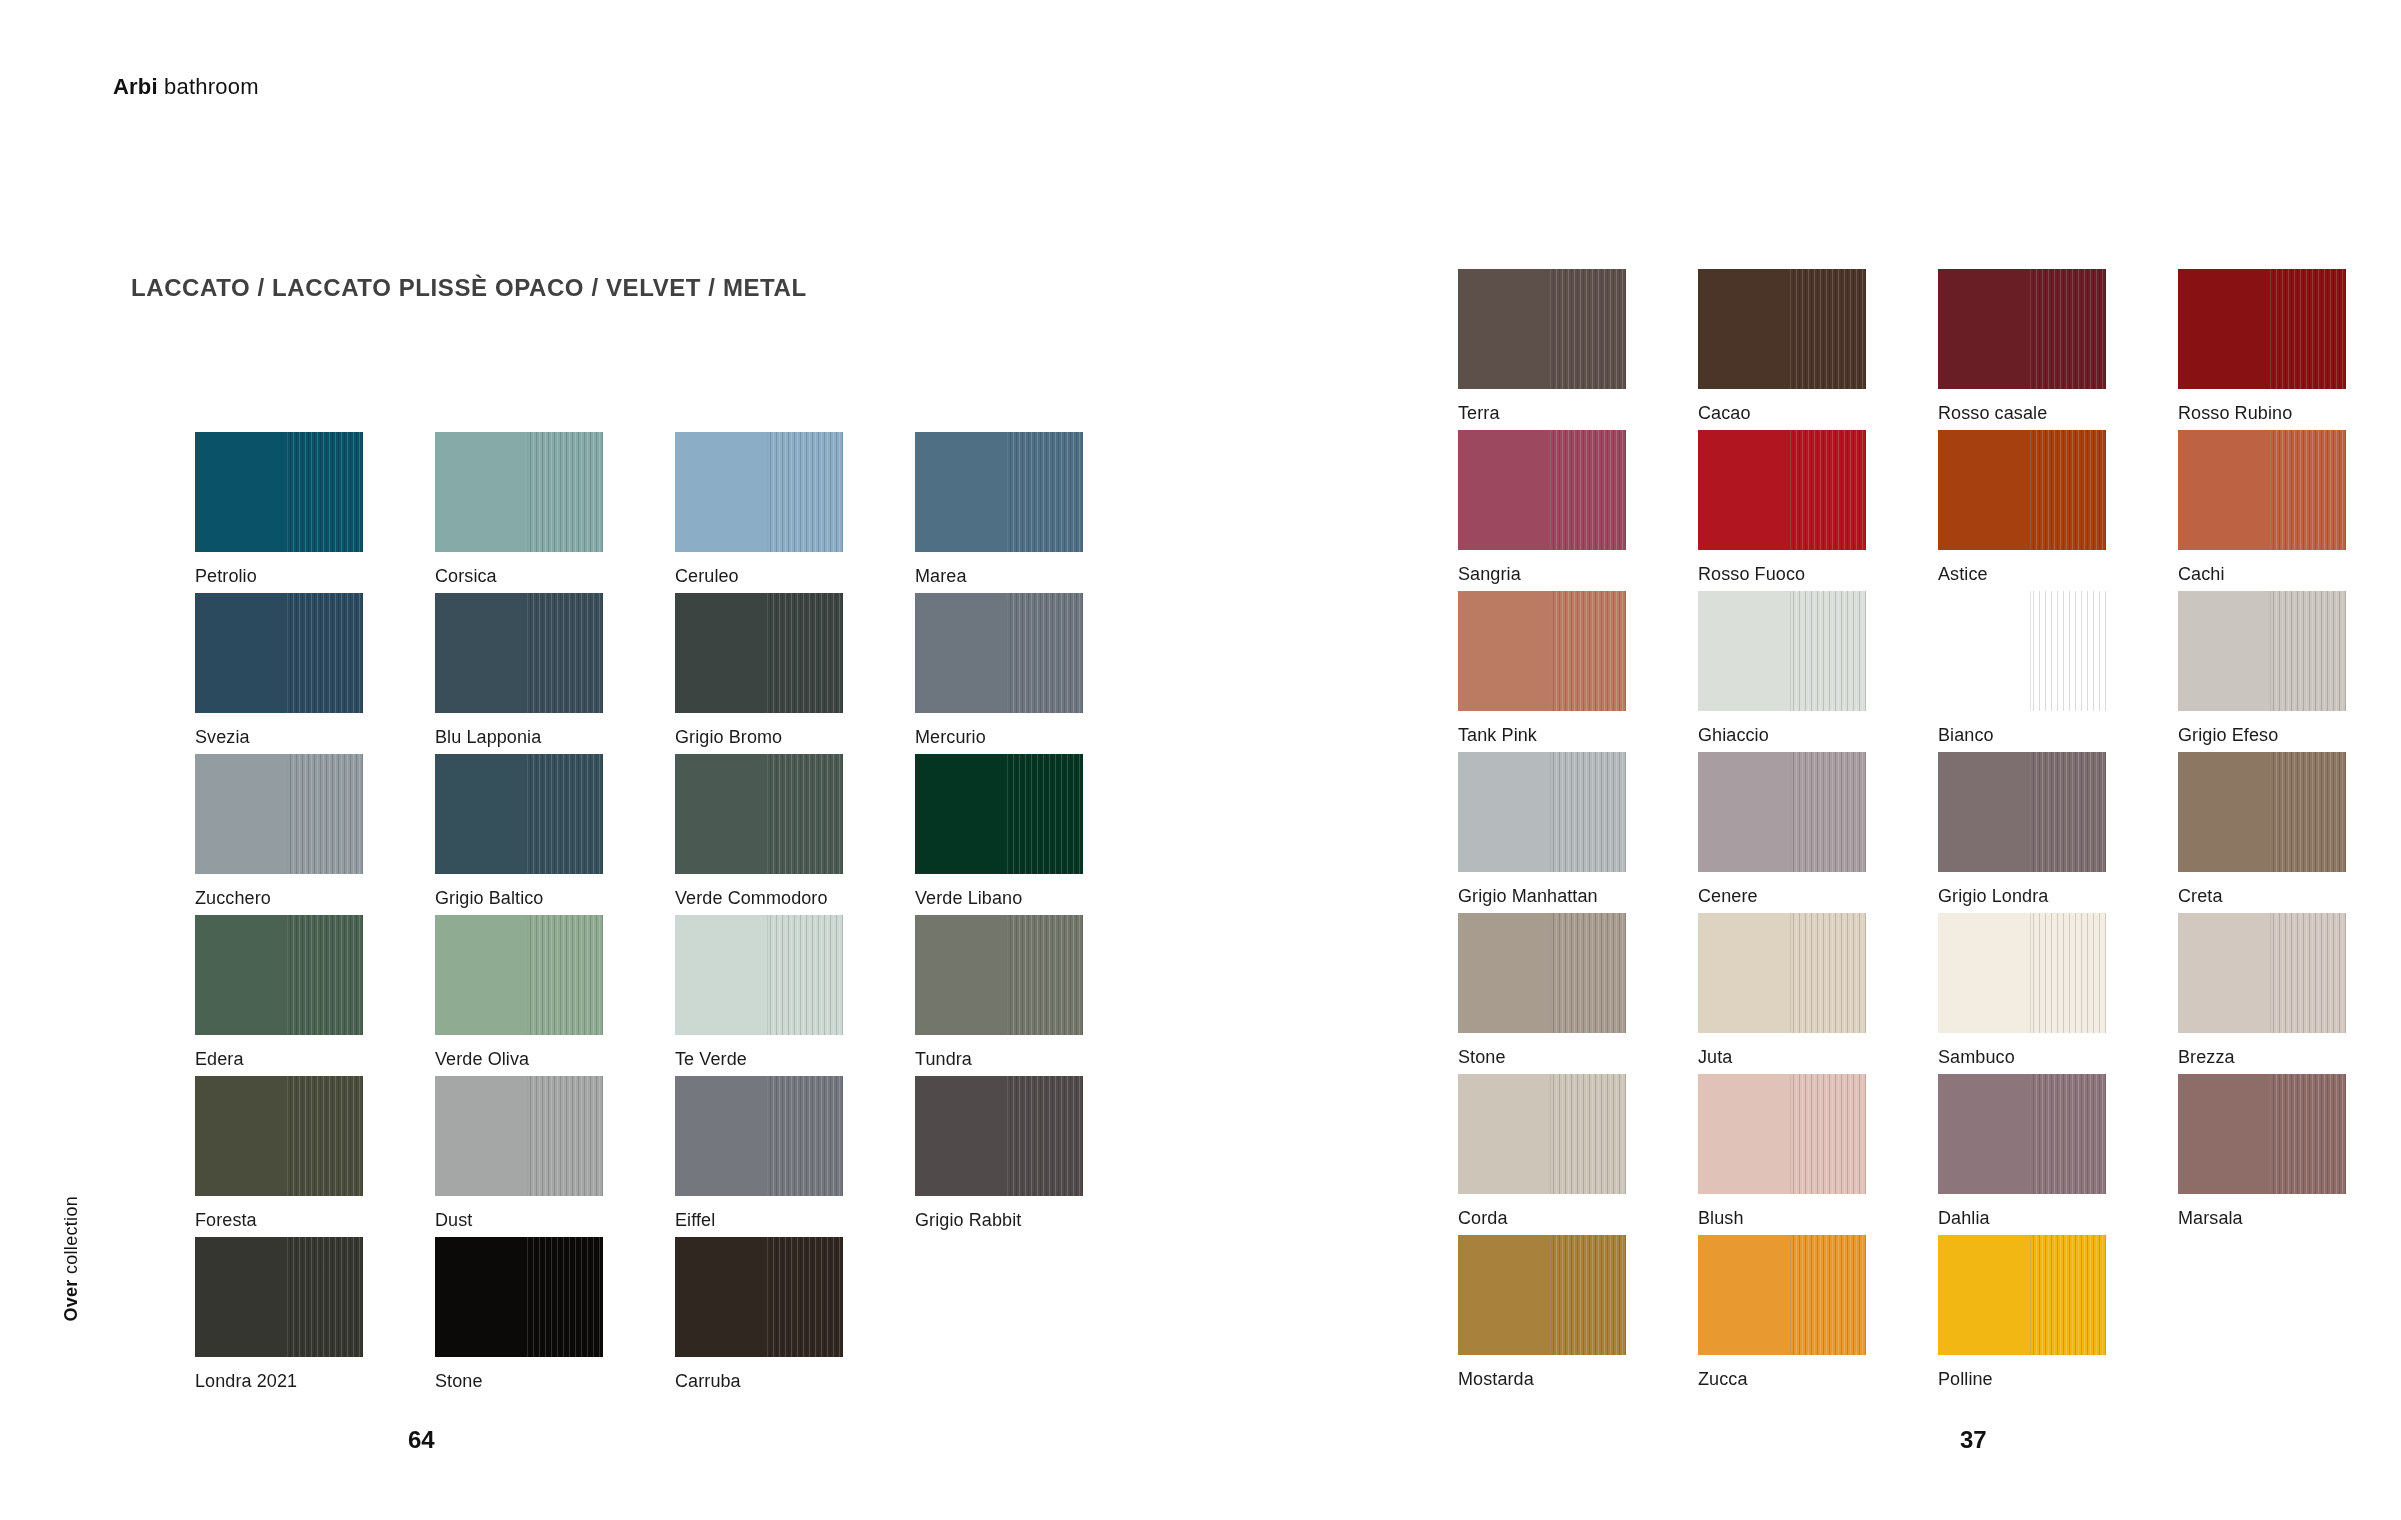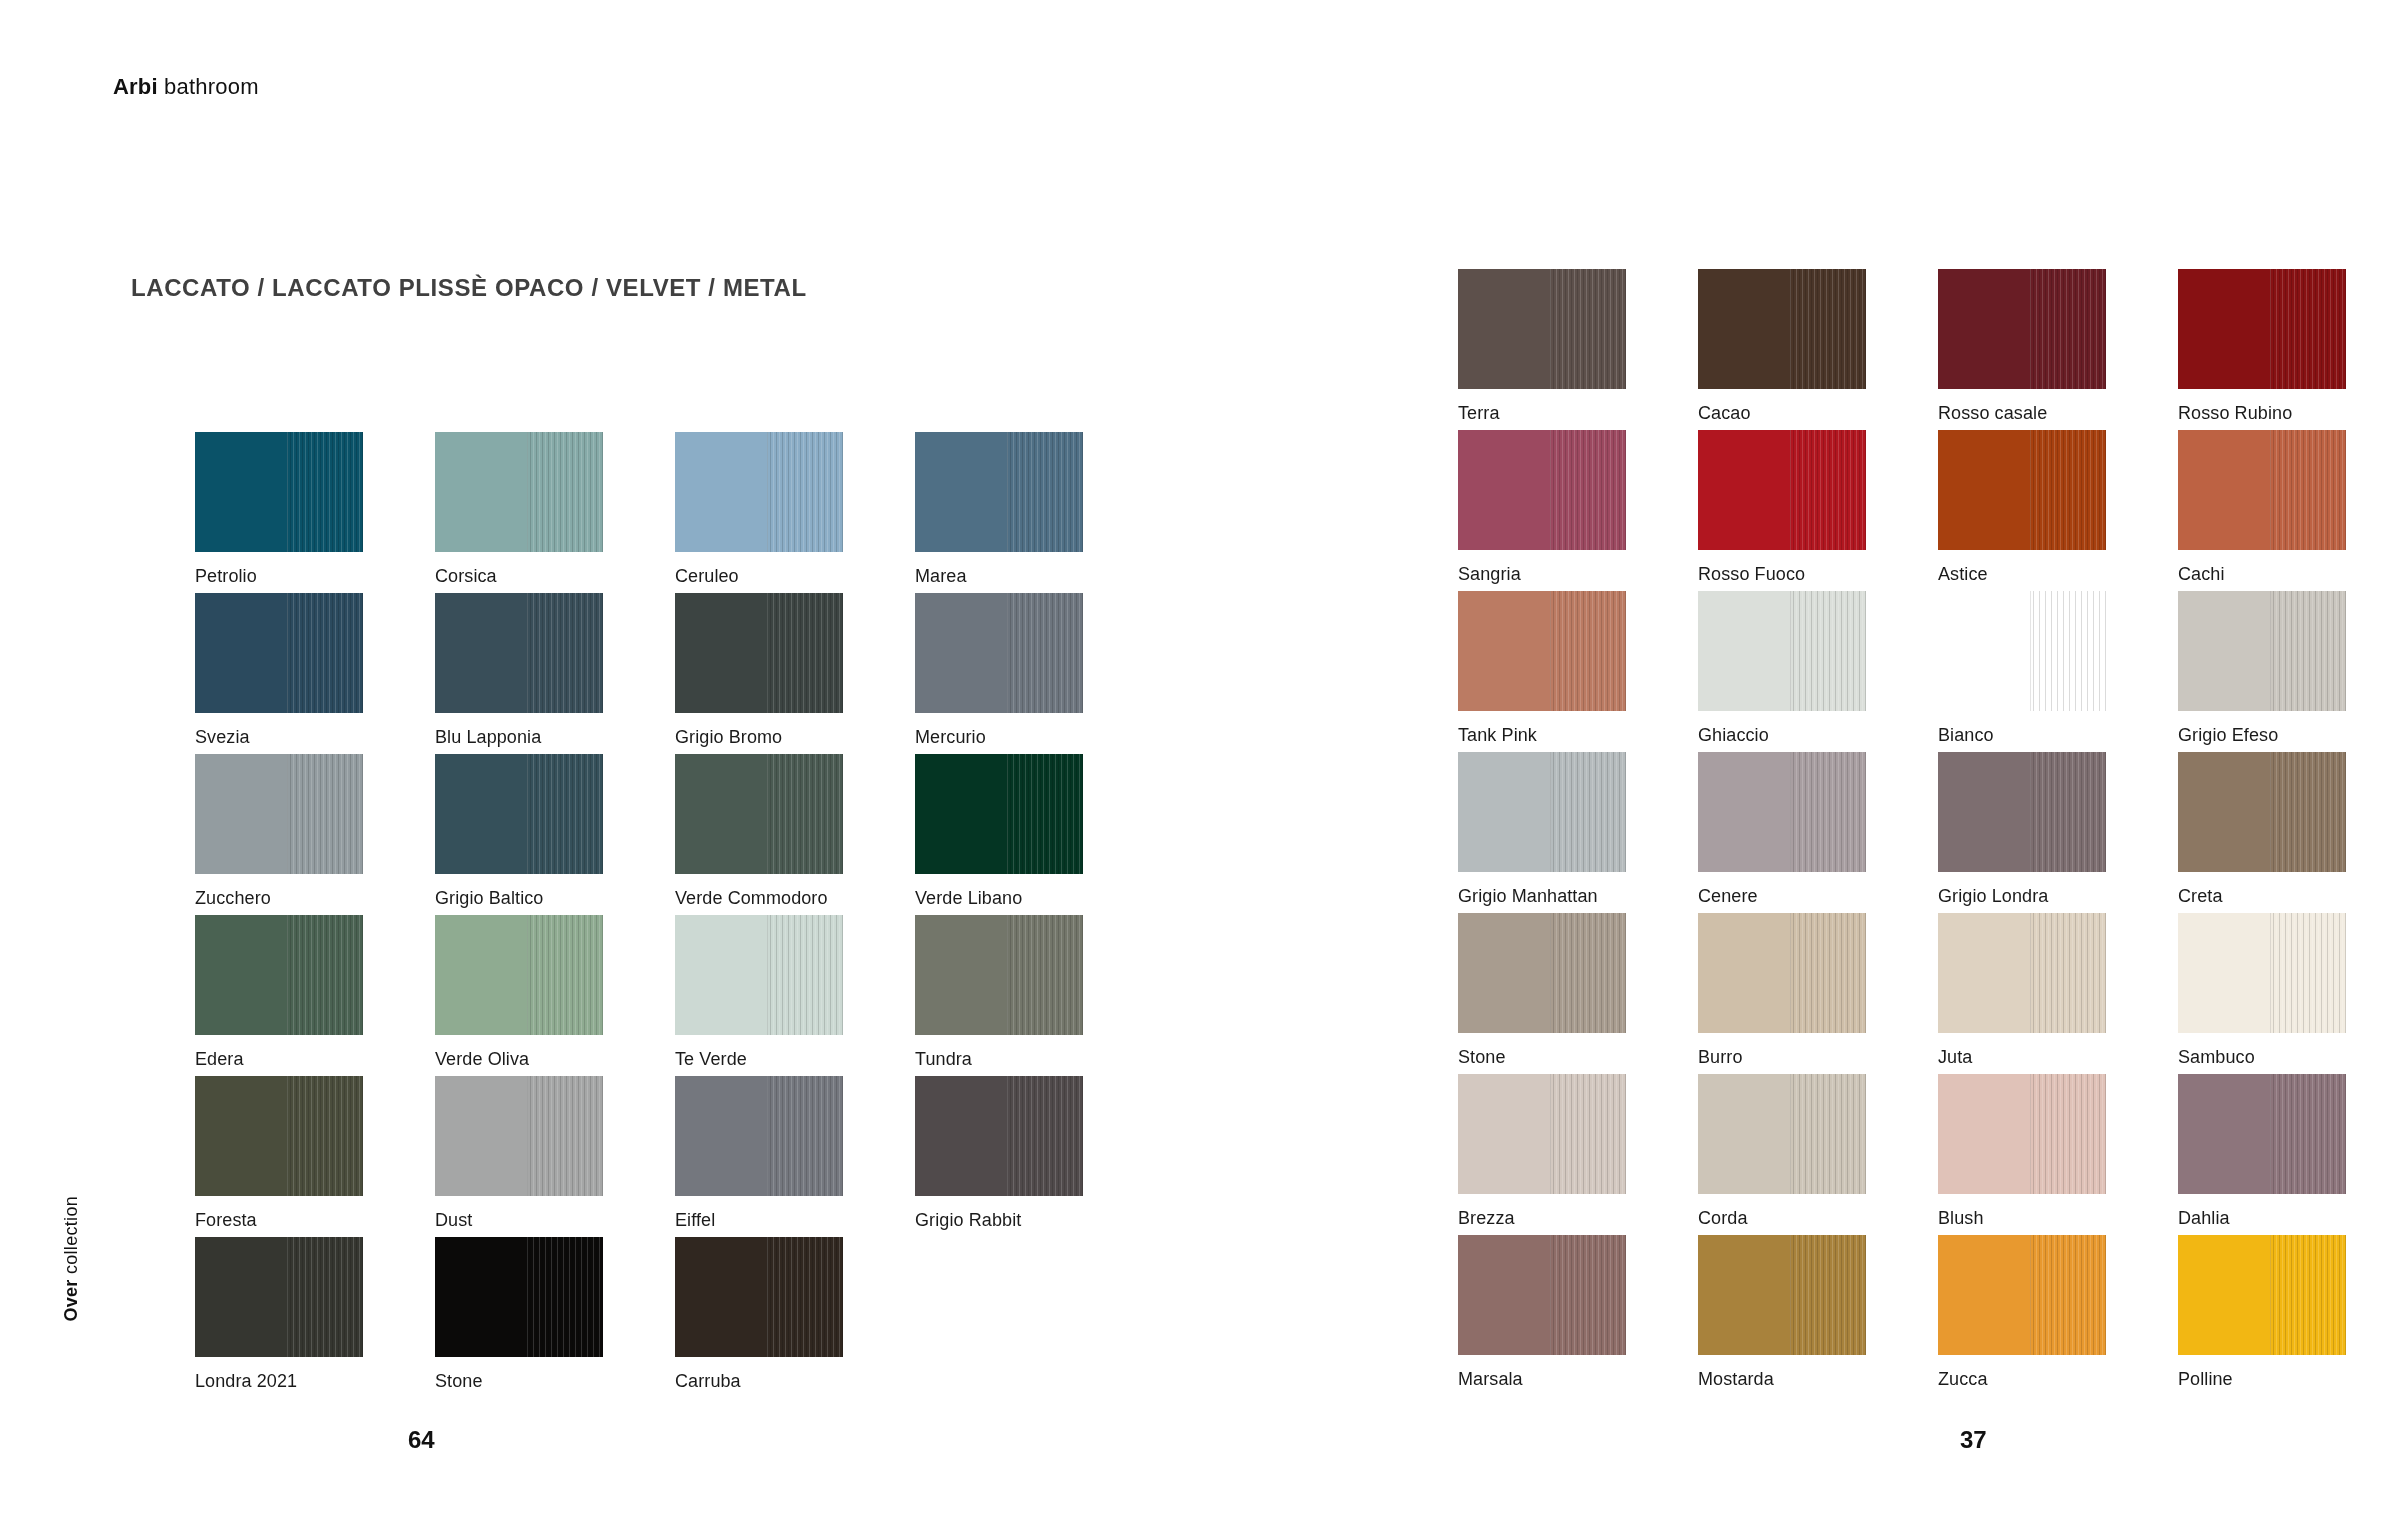--- a/index.html
+++ b/index.html
@@ -430,28 +430,20 @@
       <div class="cell">
         <div class="swatch">
           <div class="flat" style="background: rgb(168, 156, 143);"></div>
           <div class="pleat" style="background: rgb(168, 156, 143);"></div>
           <div class="seam"></div>
         </div>
         <div class="name">Stone</div>
       </div>
       <div class="cell">
         <div class="swatch">
-          <div class="flat" style="background: rgb(207, 191, 169);"></div>
-          <div class="pleat" style="background: rgb(207, 191, 169);"></div>
-          <div class="seam"></div>
-        </div>
-        <div class="name">Burro</div>
-      </div>
-      <div class="cell">
-        <div class="swatch">
           <div class="flat" style="background: rgb(222, 210, 193);"></div>
           <div class="pleat" style="background: rgb(222, 210, 193);"></div>
           <div class="seam"></div>
         </div>
         <div class="name">Juta</div>
       </div>
       <div class="cell">
         <div class="swatch">
           <div class="flat" style="background: rgb(242, 236, 225);"></div>
           <div class="pleat" style="background: rgb(242, 236, 225);"></div>

